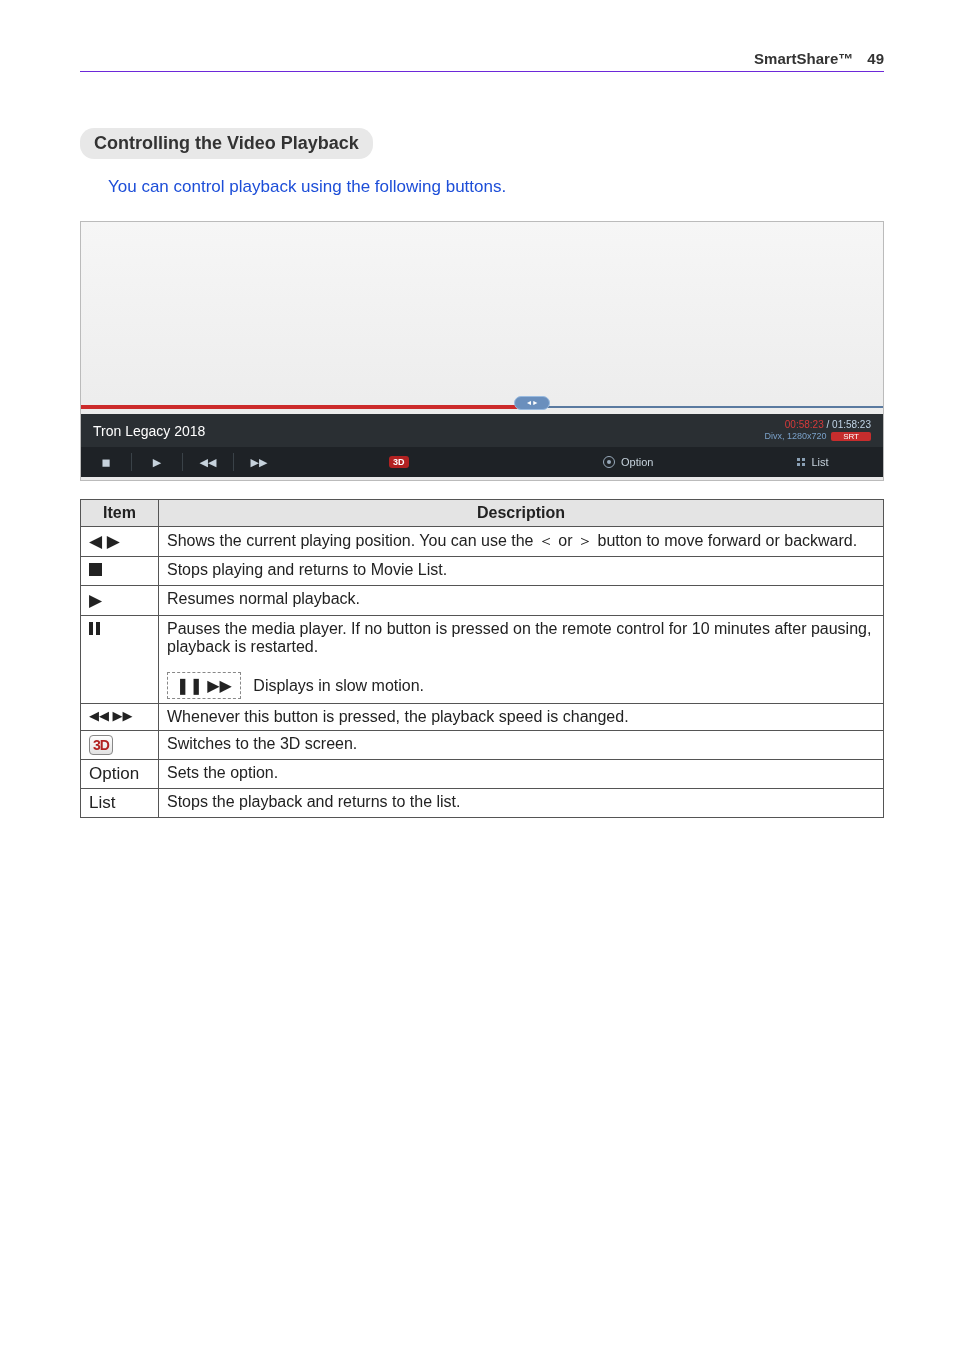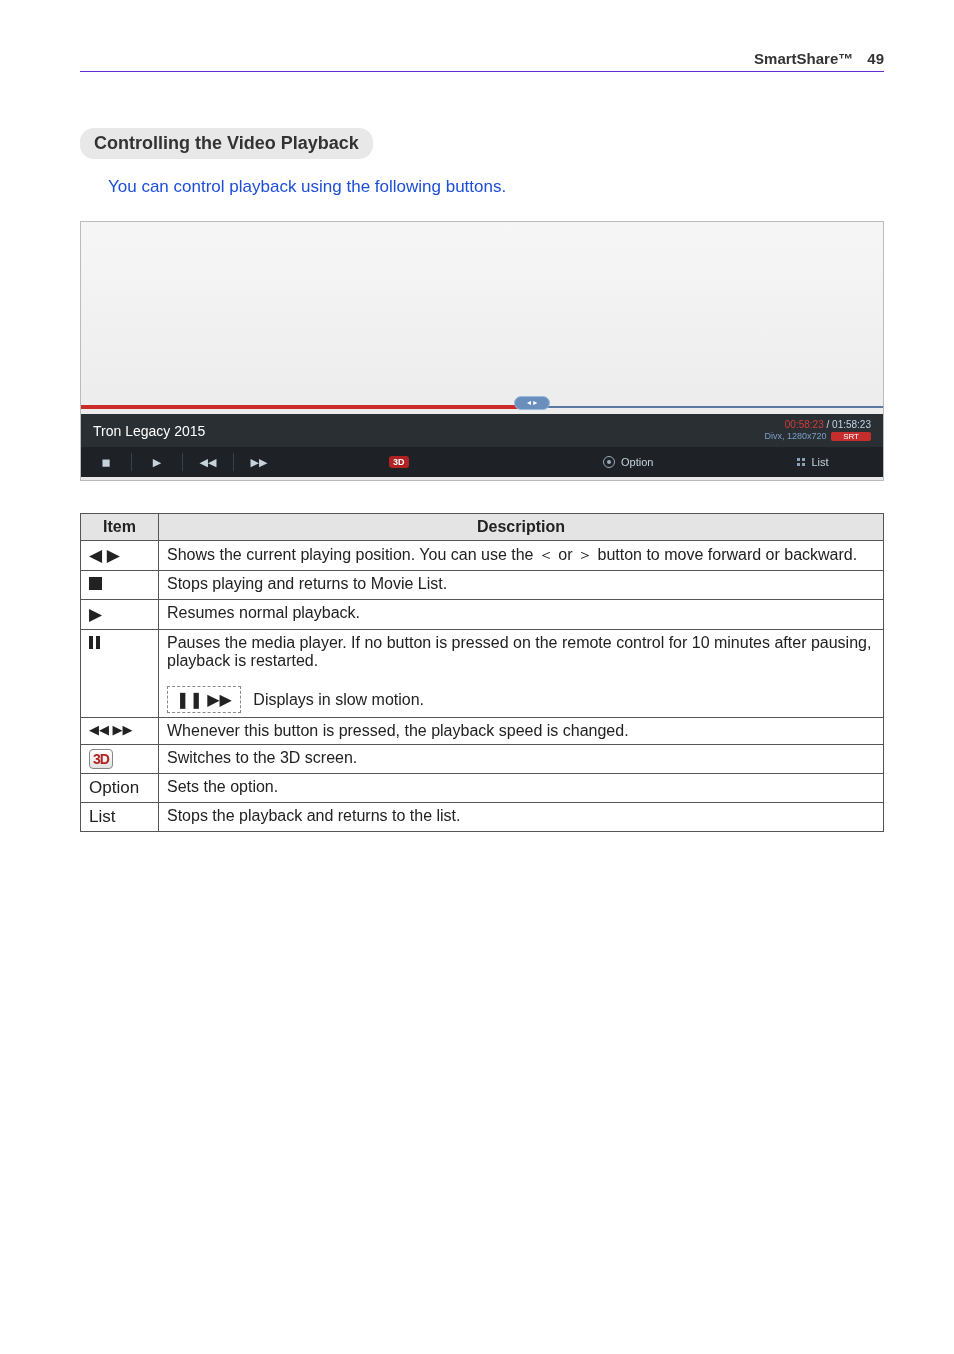--- a/index.html
+++ b/index.html
@@ -140,21 +140,21 @@
   .grid-dots {
     display: inline-grid;
     grid-template-columns: 3px 3px;
     grid-gap: 2px;
   }
   .grid-dots span { width: 3px; height: 3px; background: #8aa0b4; }
   
   table.desc {
     width: 100%;
     border-collapse: collapse;
-    margin-top: 32px;
+    margin-top: 18px;
     font-size: 16px;
   }
   table.desc th, table.desc td {
     border: 1px solid #555;
     padding: 4px 8px;
     vertical-align: top;
     text-align: left;
   }
   table.desc th {
     background: #e4e4e4;
@@ -204,21 +204,21 @@
 <p class="intro">You can control playback using the following buttons.</p>
 
 <div class="player">
   <div class="top-area"></div>
   <div class="scrub-row">
     <div class="scrub-track"></div>
     <div class="scrub-fill"></div>
     <div class="scrub-bubble">◂ ▸</div>
   </div>
   <div class="title-row">
-    <span>Tron Legacy 2015</span>
+    <span>Tron Legacy 2018</span>
     <span class="time-box">
       <span>
         <span class="time-current">00:58:23</span><span class="time-total"> / 01:58:23</span>
       </span><br>
       <span class="meta-line">
         <span>Divx, 1280x720</span>
         <span class="meta-badge">SRT</span>
       </span>
     </span>
   </div>

